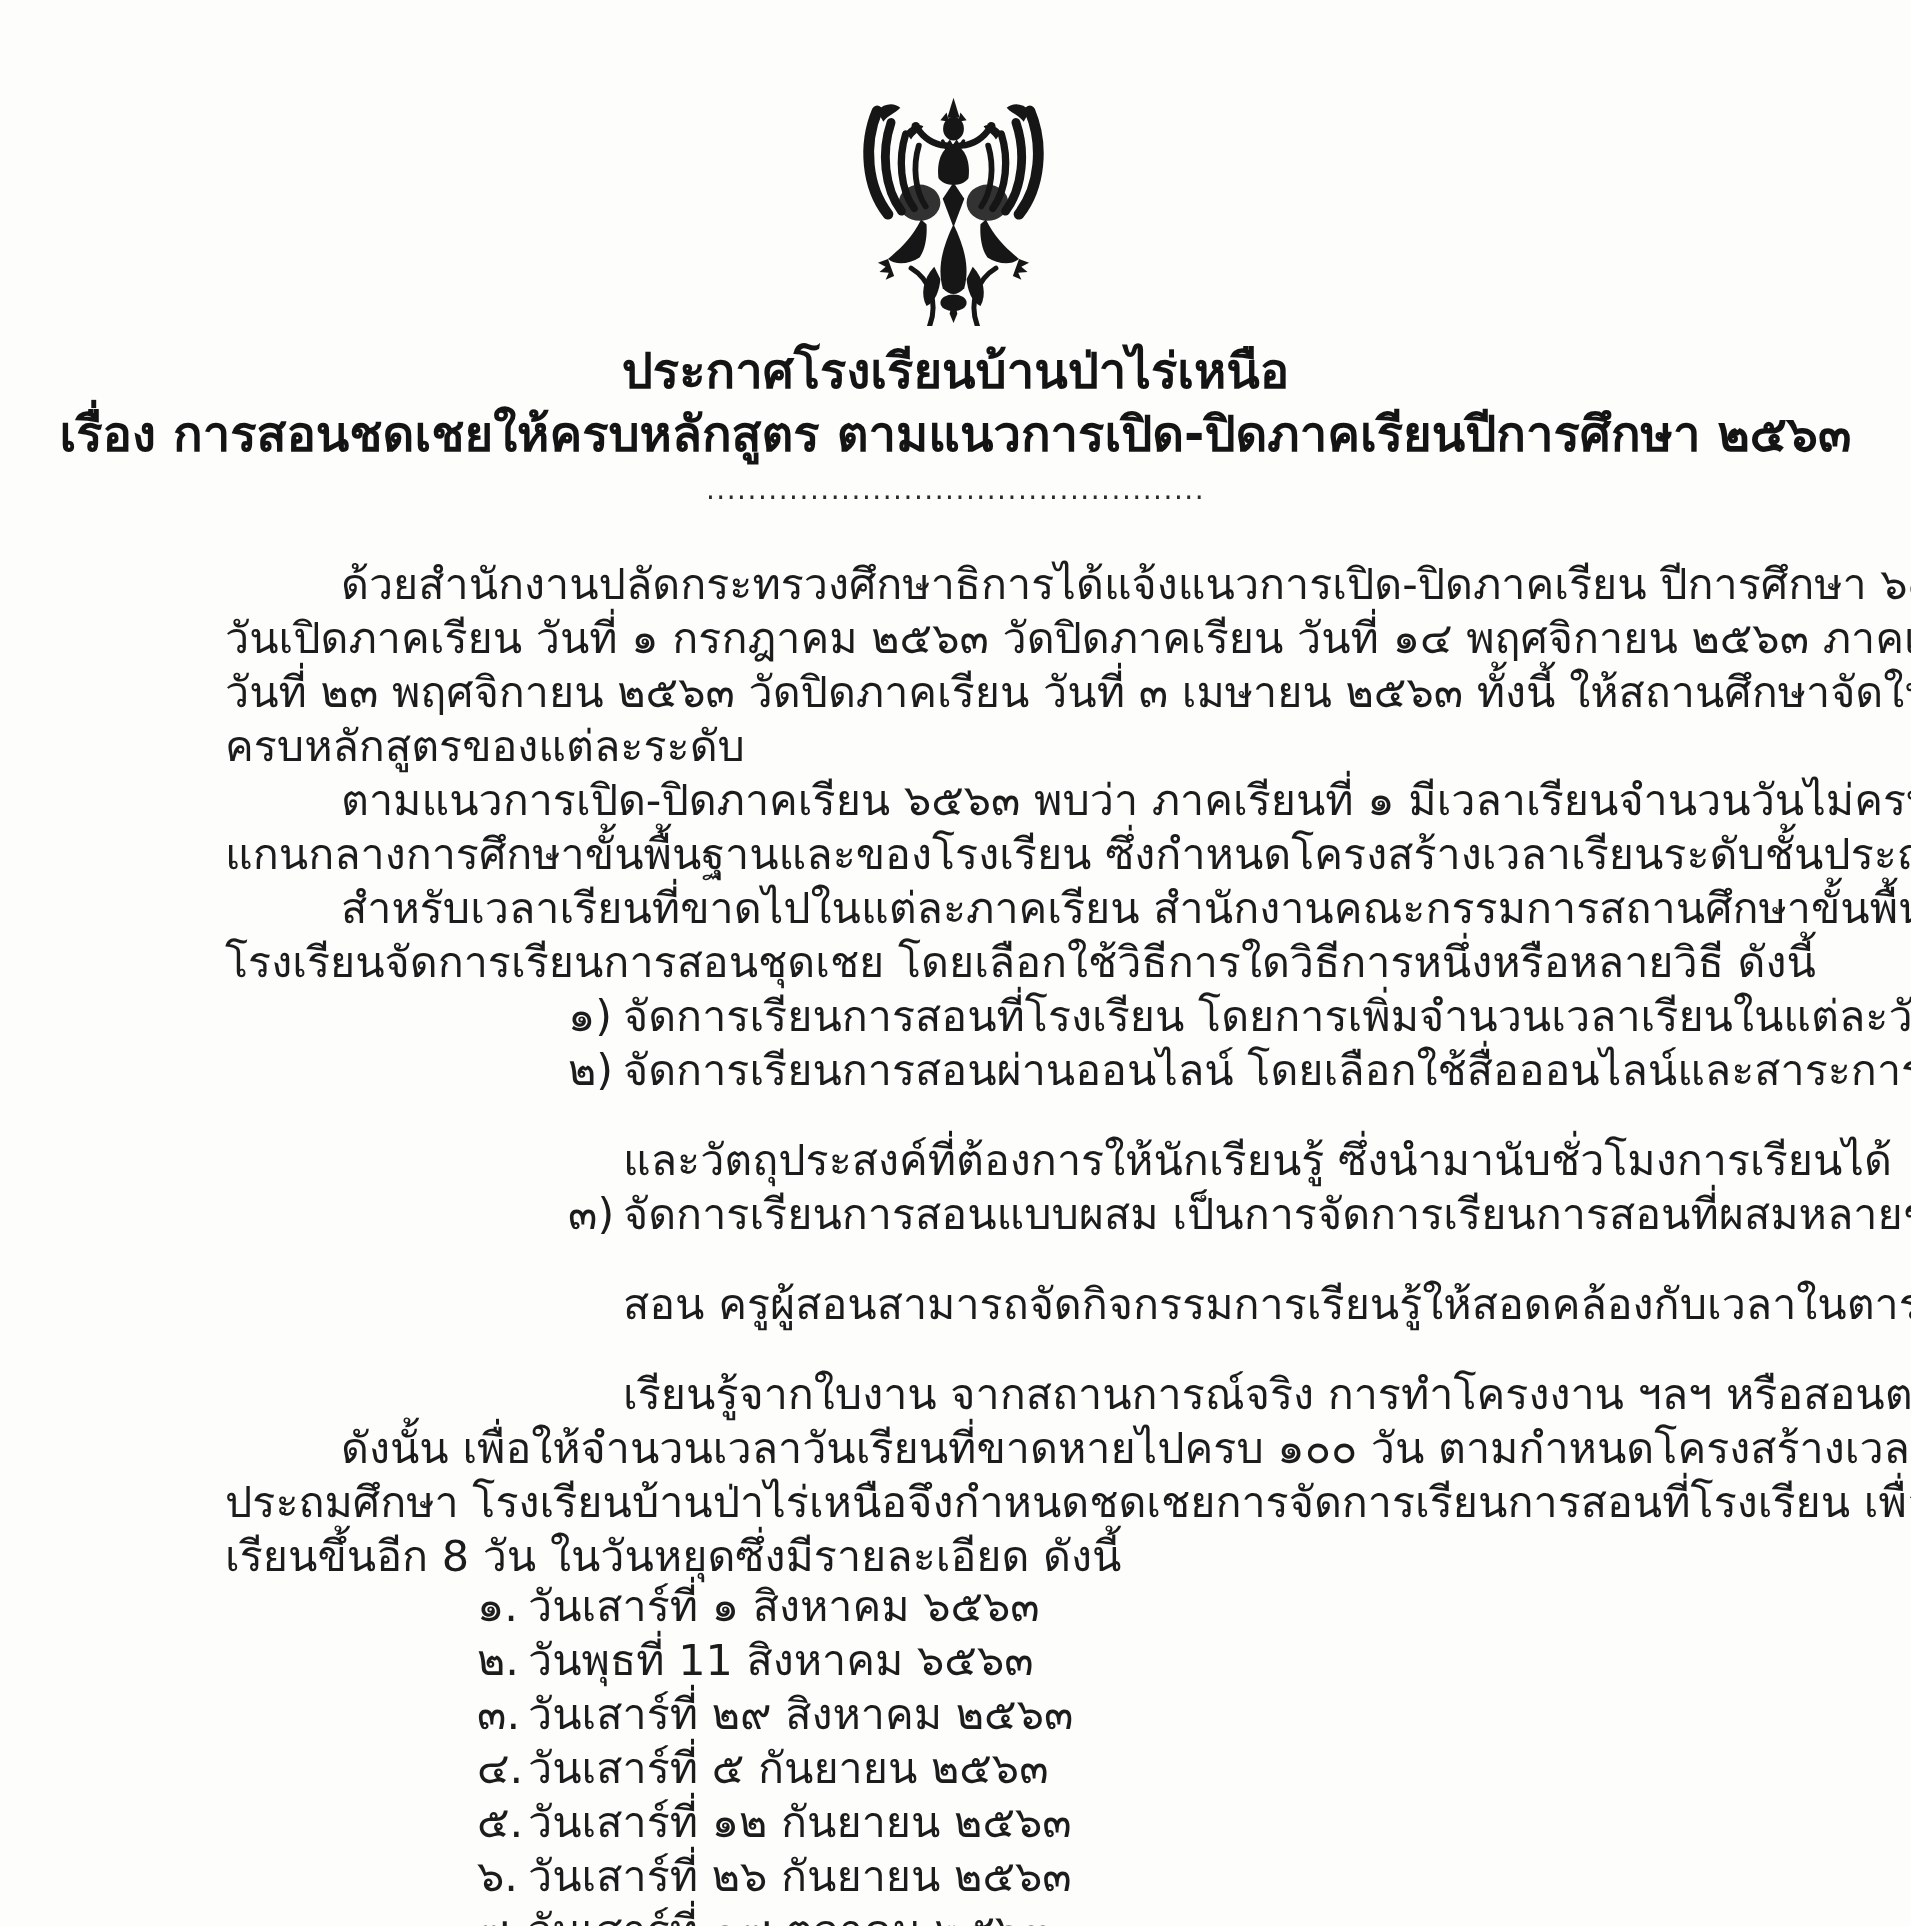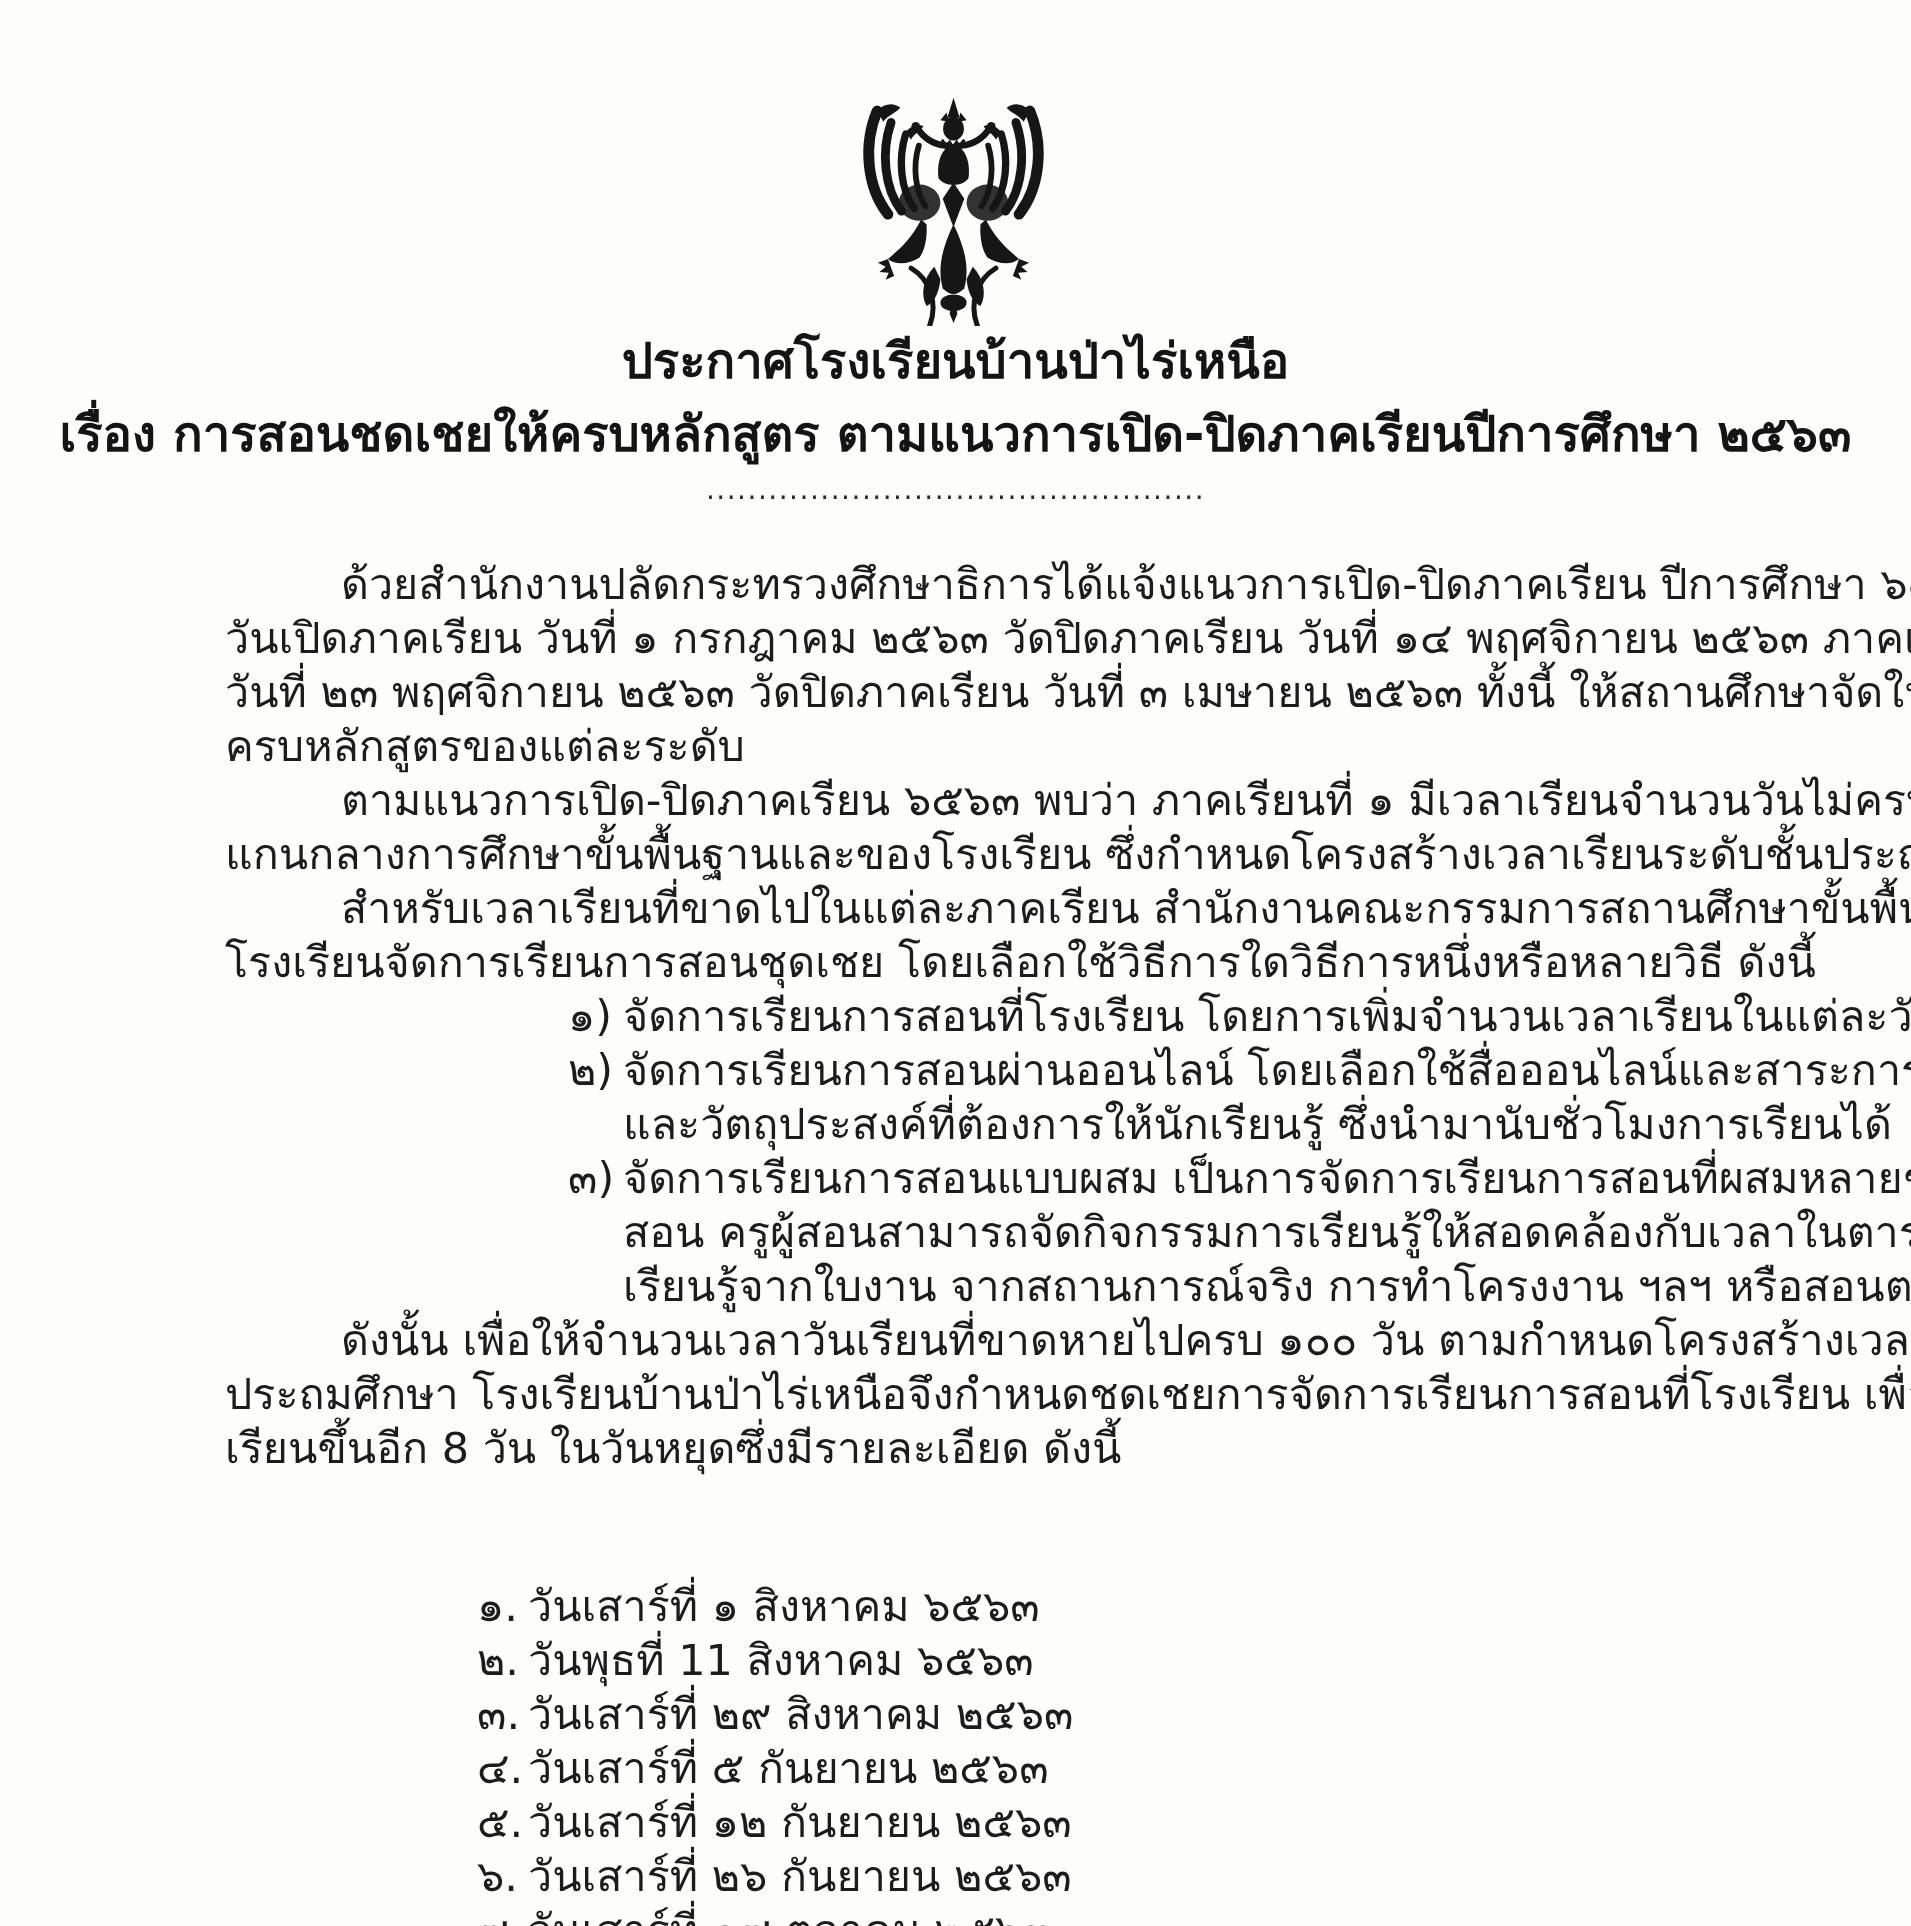--- a/index.html
+++ b/index.html
@@ -3,31 +3,31 @@
 <meta charset="utf-8">
 <style>
   html,body{margin:0;padding:0;background:#ffffff;}
   .page{
     position:relative;width:1911px;height:2702px;background:#fdfdfc;
     font-family:"DejaVu Sans",sans-serif;color:#1c1c1c;overflow:hidden;
   }
   .garuda{position:absolute;left:830px;top:87px;width:247px;height:239px;}
   .title{position:absolute;left:0;width:100%;text-align:center;font-weight:bold;
          font-size:49px;line-height:62px;color:#141414;white-space:nowrap;}
-  .title1{top:331px;}
+  .title1{top:341px;}
   .title2{top:404px;}
   .dots{position:absolute;top:473px;left:0;width:100%;text-align:center;
         font-size:28px;letter-spacing:1.5px;color:#2b2b2b;}
   .body-block{position:absolute;left:225px;top:557px;width:1564px;
               font-size:43px;line-height:54px;z-index:2;}
   .line{height:54px;white-space:nowrap;}
   .ind{text-indent:116px;}
   .mline{padding-left:343px;}
   .mnum{display:inline-block;min-width:55px;}
-  .mcont{padding-left:398px;}
+  .mcont{padding-left:398px;margin-top:36px;}
   .dates{position:absolute;left:225px;top:1579px;font-size:43px;line-height:54px;z-index:2;}
   .drow{height:54px;padding-left:252px;white-space:nowrap;}
   .dnum{display:inline-block;min-width:51px;}
 </style>
 </head>
 <body>
 
 <div class="page">
 
   <div class="garuda">

